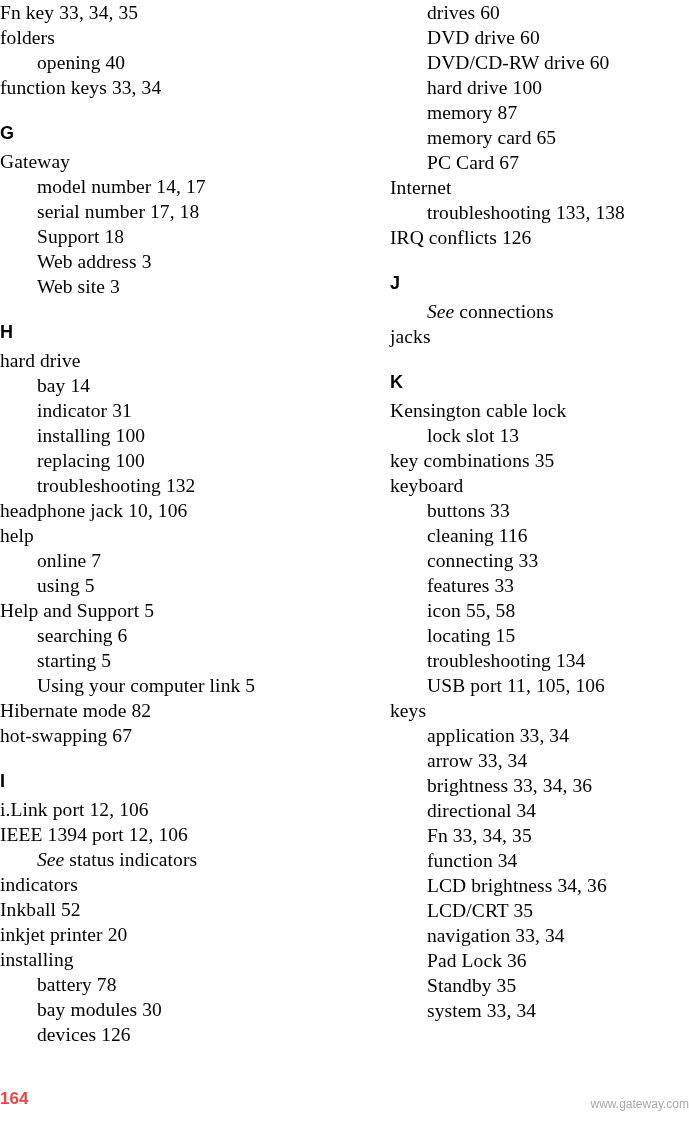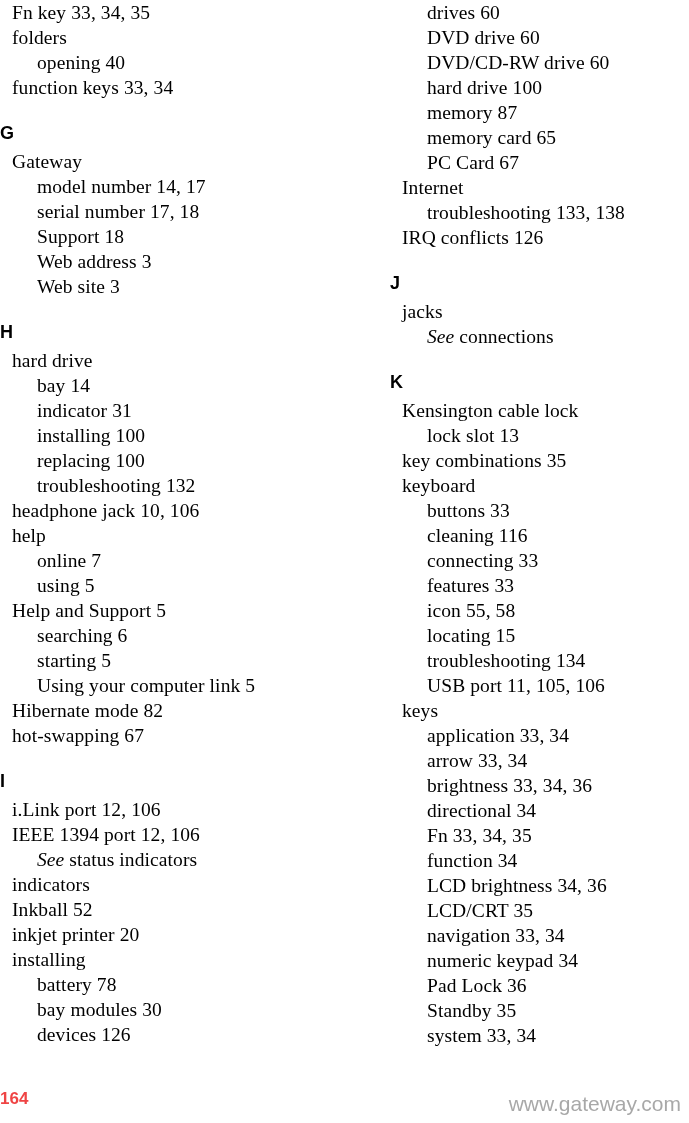--- a/index.html
+++ b/index.html
@@ -30,21 +30,21 @@
   }
   #col-left  { left: 0px;   width: 360px; }
   #col-right { left: 390px; width: 299px; }
 
   .entry {
     font-size: 19.5px;
     line-height: 25px;
     white-space: nowrap;
     letter-spacing: 0.1px;
   }
-  .entry.lvl1 { padding-left: 12px; }
+  .entry.lvl1 { padding-left: 0px; }
   .entry.lvl2 { padding-left: 37px; }
 
   .see { font-style: italic; }
 
   .letter-heading {
     font-family: "Liberation Sans", "DejaVu Sans", sans-serif;
     font-weight: bold;
     font-size: 18px;
     line-height: 25px;
     margin-top: 21px;
@@ -66,25 +66,25 @@
     left: 0px;
     top: 0px;
     font-family: "Liberation Sans", "DejaVu Sans", sans-serif;
     font-weight: bold;
     font-size: 17px;
     color: #ef4444;
     line-height: 20px;
   }
   #footer-url {
     position: absolute;
-    right: 8px;
+    right: 0px;
     top: 5px;
     font-family: "Liberation Sans", "DejaVu Sans", sans-serif;
     font-weight: normal;
-    font-size: 21px;
+    font-size: 12px;
     color: #a8a8a8;
     line-height: 20px;
   }
 </style>
 </head>
 <body>
 
 <div id="page">
 
   <div class="column" id="col-left">
@@ -144,22 +144,22 @@
         <div class="entry lvl2">hard drive  100</div>
         <div class="entry lvl2">memory  87</div>
         <div class="entry lvl2">memory card  65</div>
         <div class="entry lvl2">PC Card  67</div>
         <div class="entry lvl1">Internet</div>
         <div class="entry lvl2">troubleshooting  133, 138</div>
         <div class="entry lvl1">IRQ conflicts  126</div>
       </div>
       <div class="letter-heading">J</div>
       <div class="group">
+        <div class="entry lvl2"><span class="see">See</span><span> connections</span></div>
         <div class="entry lvl1">jacks</div>
-        <div class="entry lvl2"><span class="see">See</span><span> connections</span></div>
       </div>
       <div class="letter-heading">K</div>
       <div class="group">
         <div class="entry lvl1">Kensington cable lock</div>
         <div class="entry lvl2">lock slot  13</div>
         <div class="entry lvl1">key combinations  35</div>
         <div class="entry lvl1">keyboard</div>
         <div class="entry lvl2">buttons  33</div>
         <div class="entry lvl2">cleaning  116</div>
         <div class="entry lvl2">connecting  33</div>
@@ -171,21 +171,20 @@
         <div class="entry lvl1">keys</div>
         <div class="entry lvl2">application  33, 34</div>
         <div class="entry lvl2">arrow  33, 34</div>
         <div class="entry lvl2">brightness  33, 34, 36</div>
         <div class="entry lvl2">directional  34</div>
         <div class="entry lvl2">Fn  33, 34, 35</div>
         <div class="entry lvl2">function  34</div>
         <div class="entry lvl2">LCD brightness  34, 36</div>
         <div class="entry lvl2">LCD/CRT  35</div>
         <div class="entry lvl2">navigation  33, 34</div>
-        <div class="entry lvl2">numeric keypad  34</div>
         <div class="entry lvl2">Pad Lock  36</div>
         <div class="entry lvl2">Standby  35</div>
         <div class="entry lvl2">system  33, 34</div>
       </div>
     </div>
 
   <div id="footer">
     <div id="page-number">164</div>
     <div id="footer-url" style="color: rgb(168, 168, 168);">www.gateway.com</div>
   </div>

